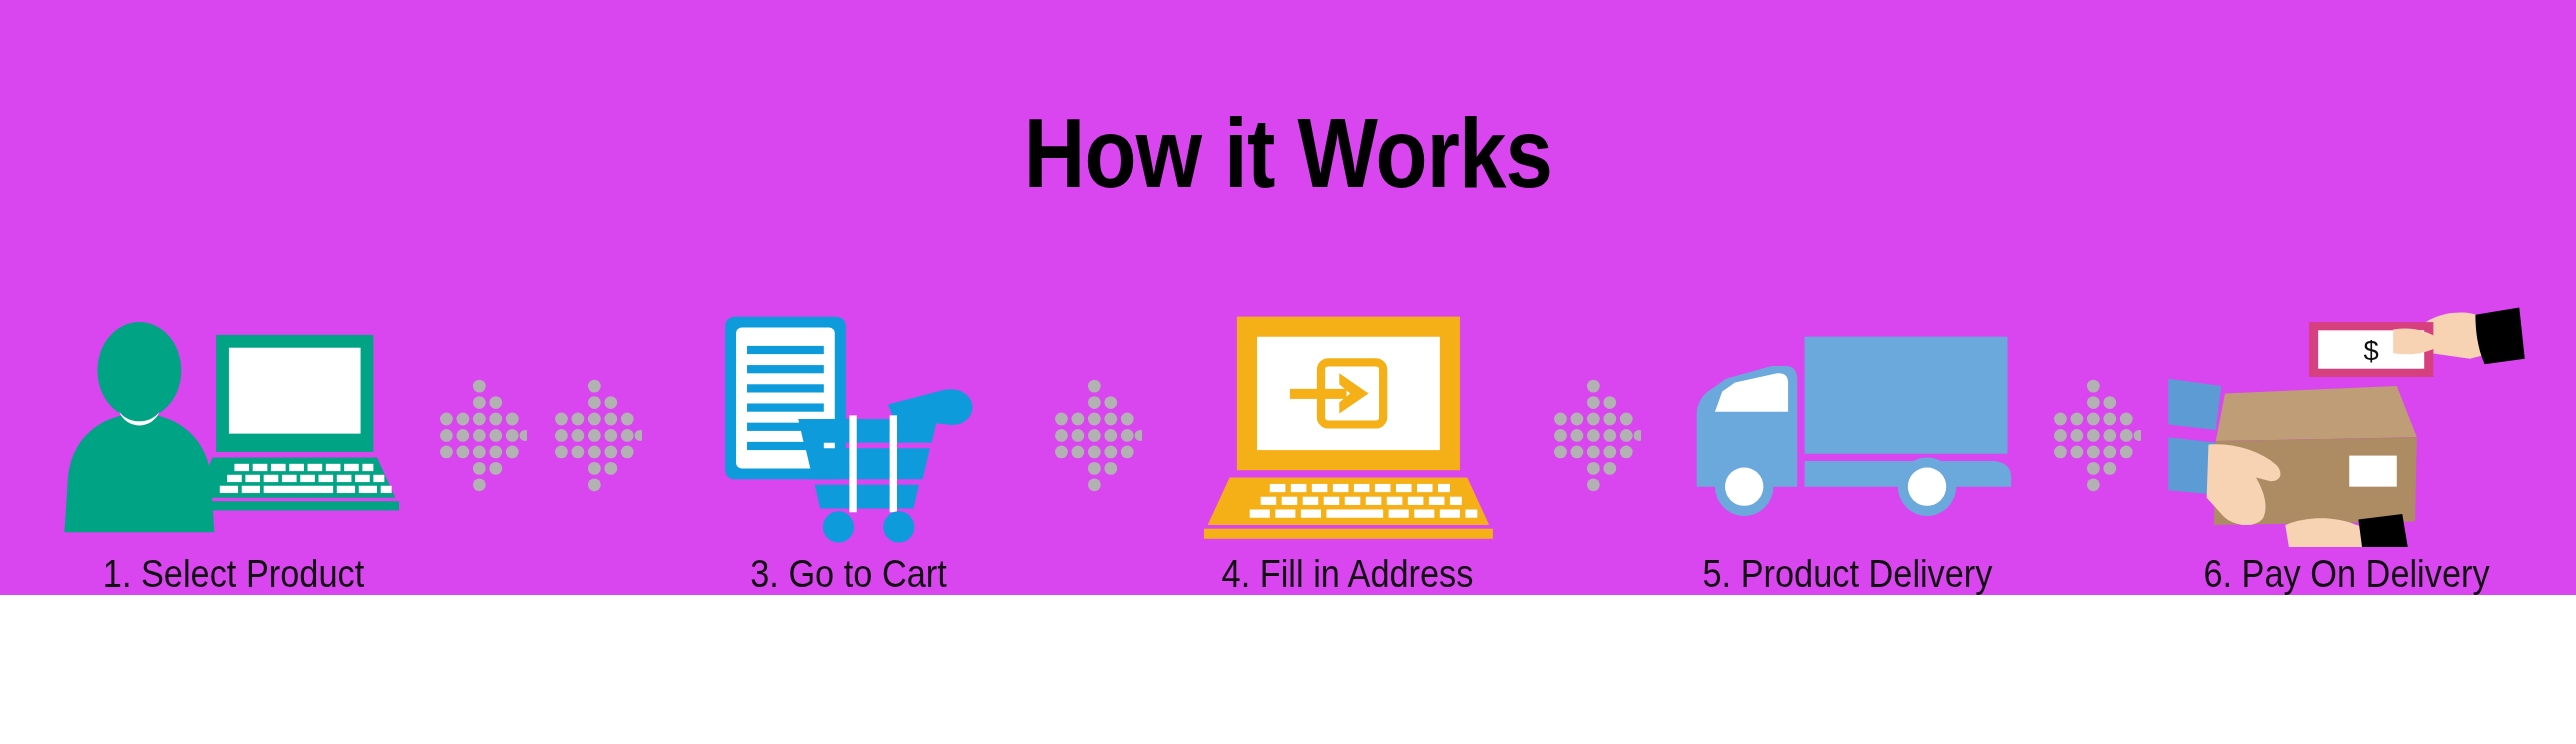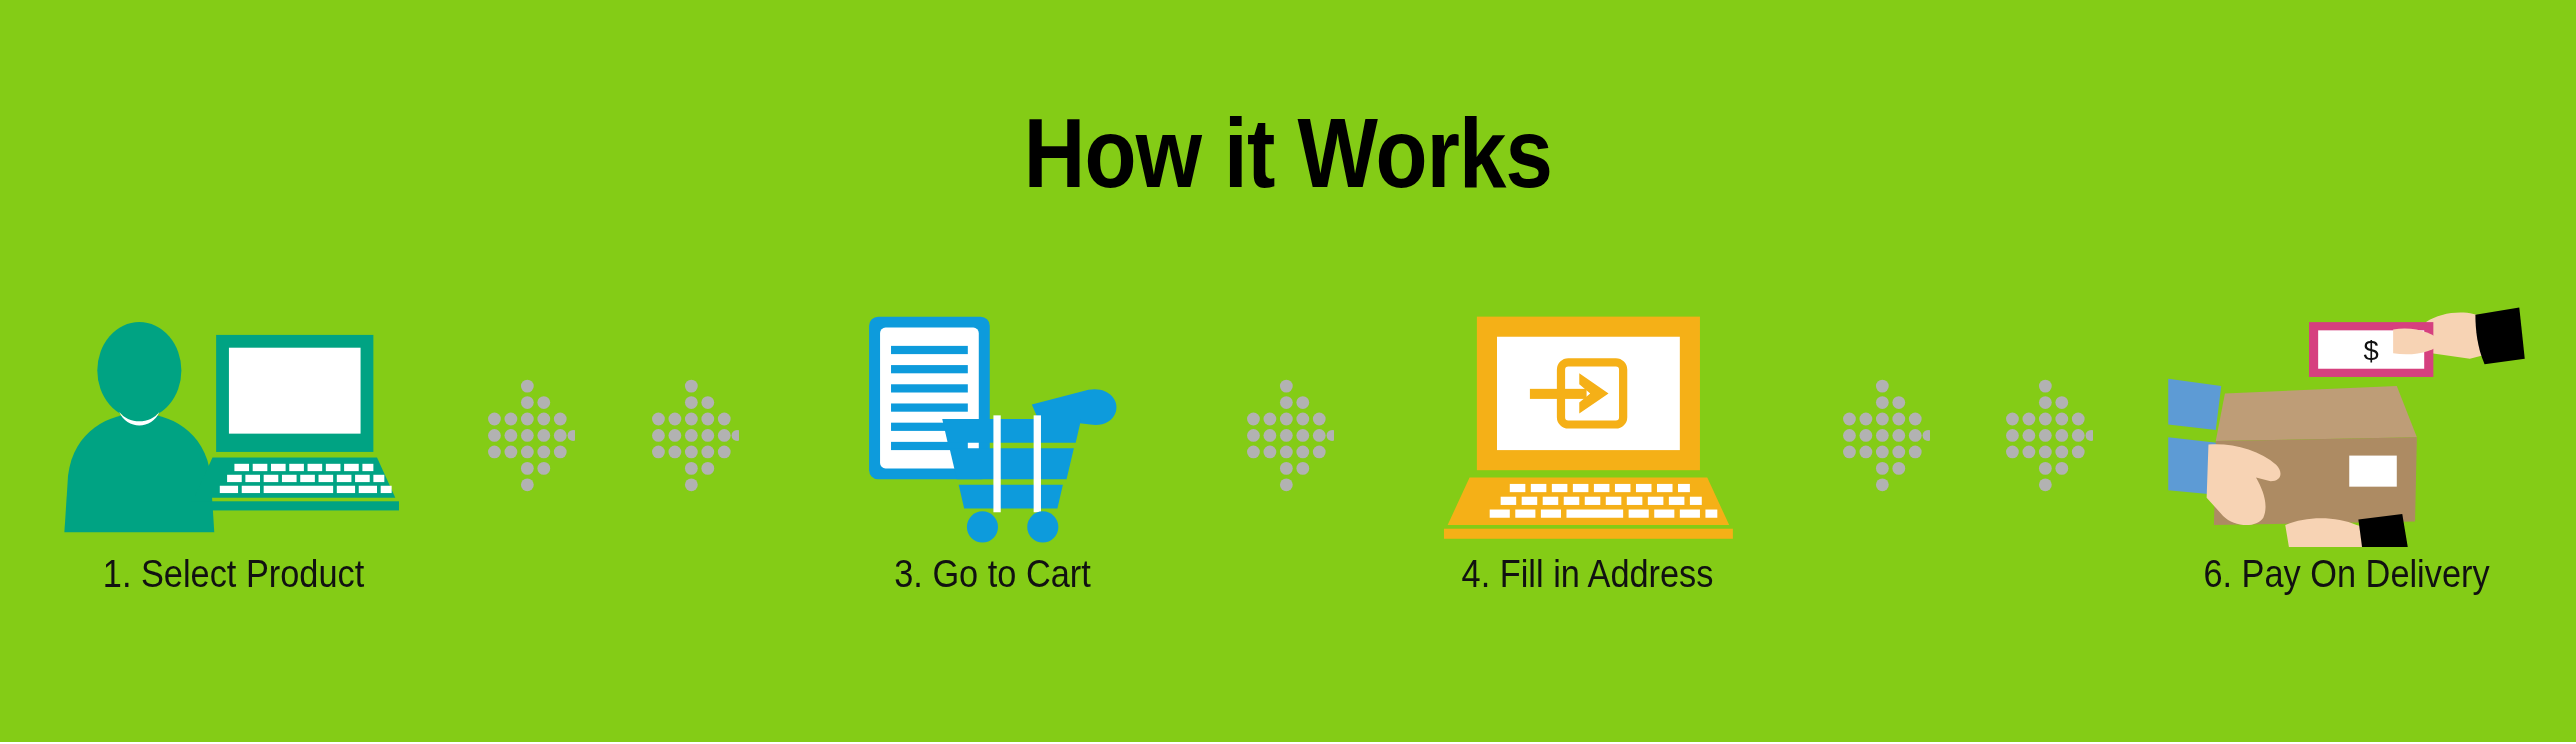--- a/index.html
+++ b/index.html
@@ -11,22 +11,22 @@
   body {
     width: 2576px;
     height: 745px;
     font-family: "Liberation Sans", sans-serif;
     overflow: hidden;
   }
 
   .page {
     position: relative;
     width: 2576px;
-    height: 742px;
-    background: #84cc16;
+    height: 595px;
+    background: #d946ef;
   }
 
   
   .title {
     position: absolute;
     top: 99px;
     left: 0;
     width: 2576px;
     text-align: center;
     font-family: "Liberation Sans Narrow", "Liberation Sans", sans-serif;
@@ -348,20 +348,43 @@
             <circle cx="44" cy="164" r="7"></circle>
             <circle cx="62" cy="164" r="7"></circle>
             <circle cx="80" cy="164" r="7"></circle>
           <circle cx="44" cy="182" r="7"></circle>
             <circle cx="62" cy="182" r="7"></circle>
           <circle cx="44" cy="200" r="7"></circle>
         </g>
       </svg>
     </div>
 
+    <div class="step">
+      <div class="art">
+        <svg viewBox="0 0 390 268" xmlns="http://www.w3.org/2000/svg">
+          <g fill="#6BA8DB">
+
+            <rect x="148" y="38" width="222" height="128"></rect>
+
+            <path d="M148 174 L352 174 C368 174 374 182 374 192 L374 202 L148 202 Z"></path>
+
+            <path d="M62 84 L112 70 L128 70 C136 70 140 76 140 84 L140 202 L30 202 L30 122 C30 112 36 100 48 94 Z"></path>
+
+            <path d="M72 88 L118 78 C126 77 130 81 130 88 L130 120 L50 120 L58 98 Z" fill="#ffffff"></path>
+
+            <circle cx="82" cy="202" r="32"></circle>
+            <circle cx="82" cy="202" r="21" fill="#ffffff"></circle>
+
+            <circle cx="282" cy="202" r="32"></circle>
+            <circle cx="282" cy="202" r="21" fill="#ffffff"></circle>
+          </g>
+        </svg>
+      </div>
+      <div class="step-label">5. Product Delivery</div>
+    </div>
 
     <div class="sep">
       <svg viewBox="0 0 96 268" xmlns="http://www.w3.org/2000/svg">
         <g fill="#B2B2B2">
           <circle cx="44" cy="92" r="7"></circle>
           <circle cx="44" cy="110" r="7"></circle>
             <circle cx="62" cy="110" r="7"></circle>
           <circle cx="8" cy="128" r="7"></circle>
             <circle cx="26" cy="128" r="7"></circle>
             <circle cx="44" cy="128" r="7"></circle>

